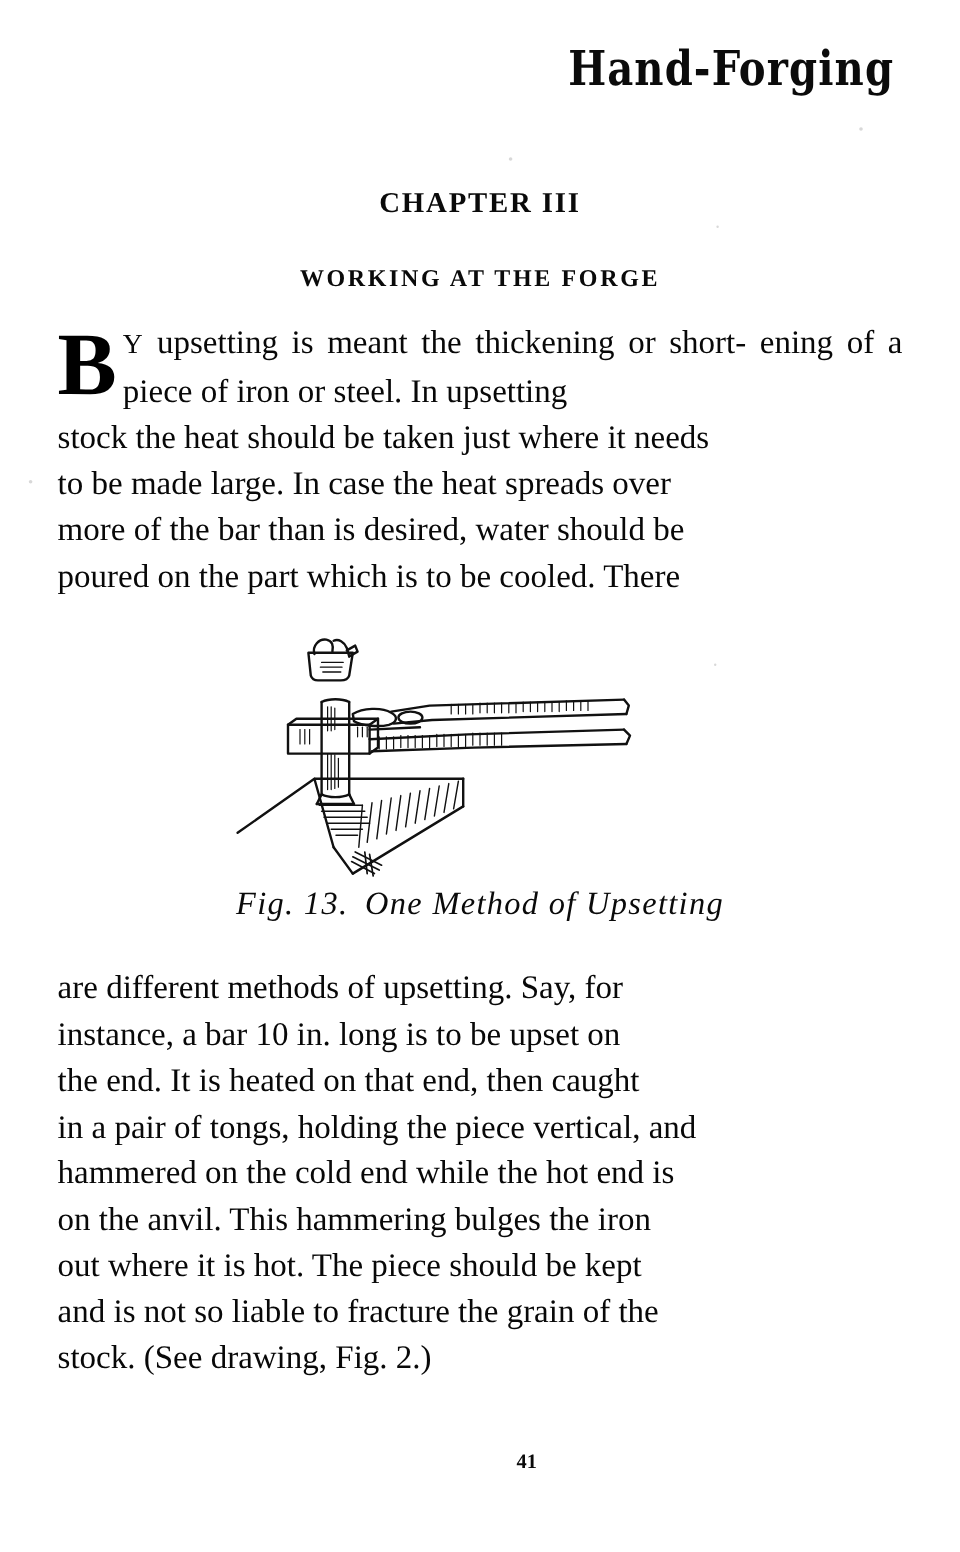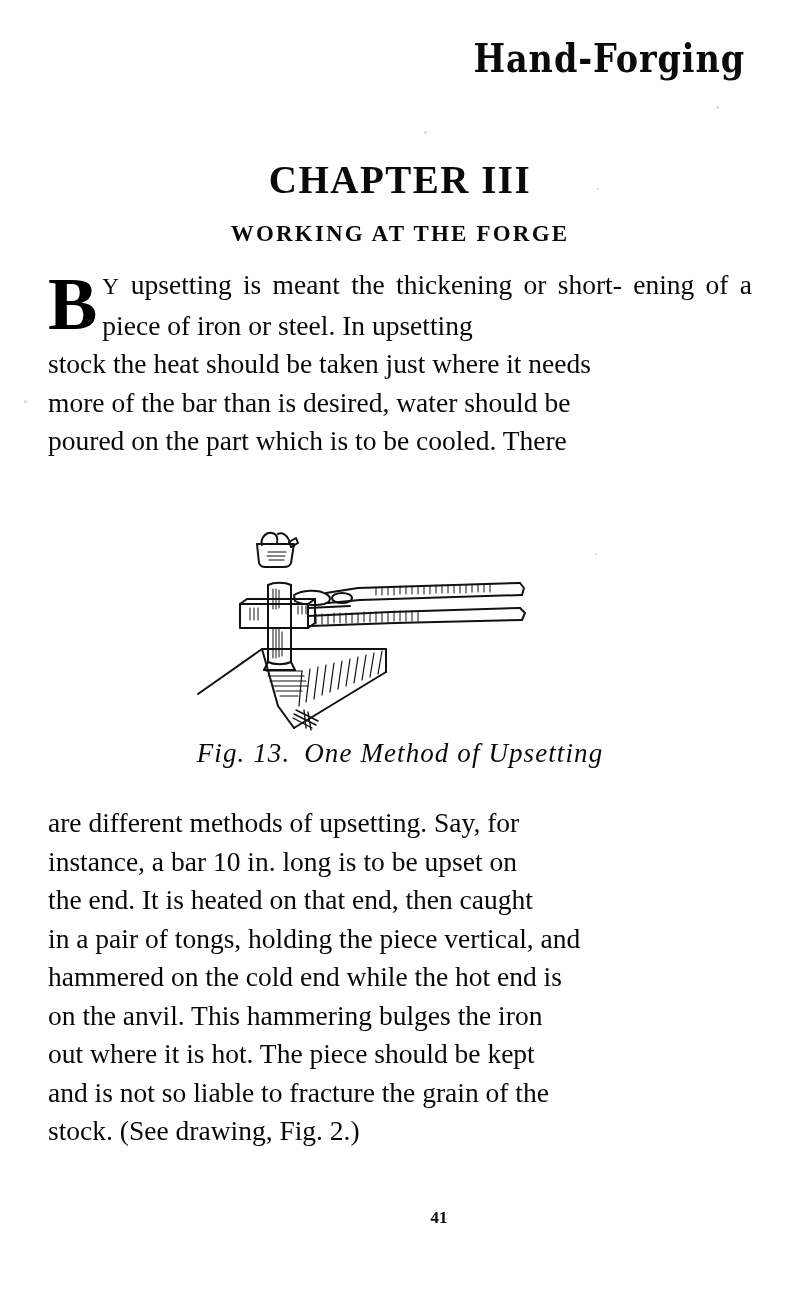--- a/index.html
+++ b/index.html
@@ -45,33 +45,33 @@
 
   
   .chapter-title {
     position: absolute;
     top: 157px;
     left: 0;
     width: 800px;
     text-align: center;
     font-family: "Liberation Serif", serif;
     font-weight: 700;
-    font-size: 39px;
+    font-size: 24px;
     letter-spacing: 1.5px;
     color: #0a0a0a;
   }
   .chapter-subtitle {
     position: absolute;
     top: 221px;
     left: 0;
     width: 800px;
     text-align: center;
     font-family: "Liberation Serif", serif;
     font-weight: 700;
-    font-size: 23px;
+    font-size: 20px;
     letter-spacing: 2.2px;
     color: #0a0a0a;
   }
 
   
   .body-block {
     position: absolute;
     left: 48px;
     width: 704px;
     font-family: "Liberation Serif", "DejaVu Serif", serif;
@@ -158,20 +158,21 @@
   <div class="running-head blackletter">Hand-Forging</div>
 
   <div class="chapter-title">CHAPTER III</div>
   <div class="chapter-subtitle">WORKING AT THE FORGE</div>
 
   <div class="body-block para-1">
     <span class="dropcap">B</span><span class="smallcaps-after-cap">Y</span>
     <span class="line line-p1-0" style="display: inline; white-space: normal;">upsetting is meant the thickening or short-</span>
     <span class="line line-p1-1" style="display: inline; white-space: normal;">ening of a piece of iron or steel.   In upsetting</span>
     <span class="line line-p1-2">stock the heat should be taken just where it needs</span>
+    <span class="line line-p1-3">to be made large.    In case the heat spreads over</span>
     <span class="line line-p1-4">more of the bar than is desired, water should be</span>
     <span class="line line-p1-5">poured on the part which is to be cooled.    There</span>
   </div>
 
   <div class="figure">
     <svg class="figure-art" width="420" height="215" viewBox="0 0 420 215">
       <g fill="none" stroke="#111111" stroke-width="2" stroke-linejoin="round" stroke-linecap="round">
 
         <g>
           <path d="M72 29 C70 22 76 16 82 17 C87 18 88 22 87 27"></path>

